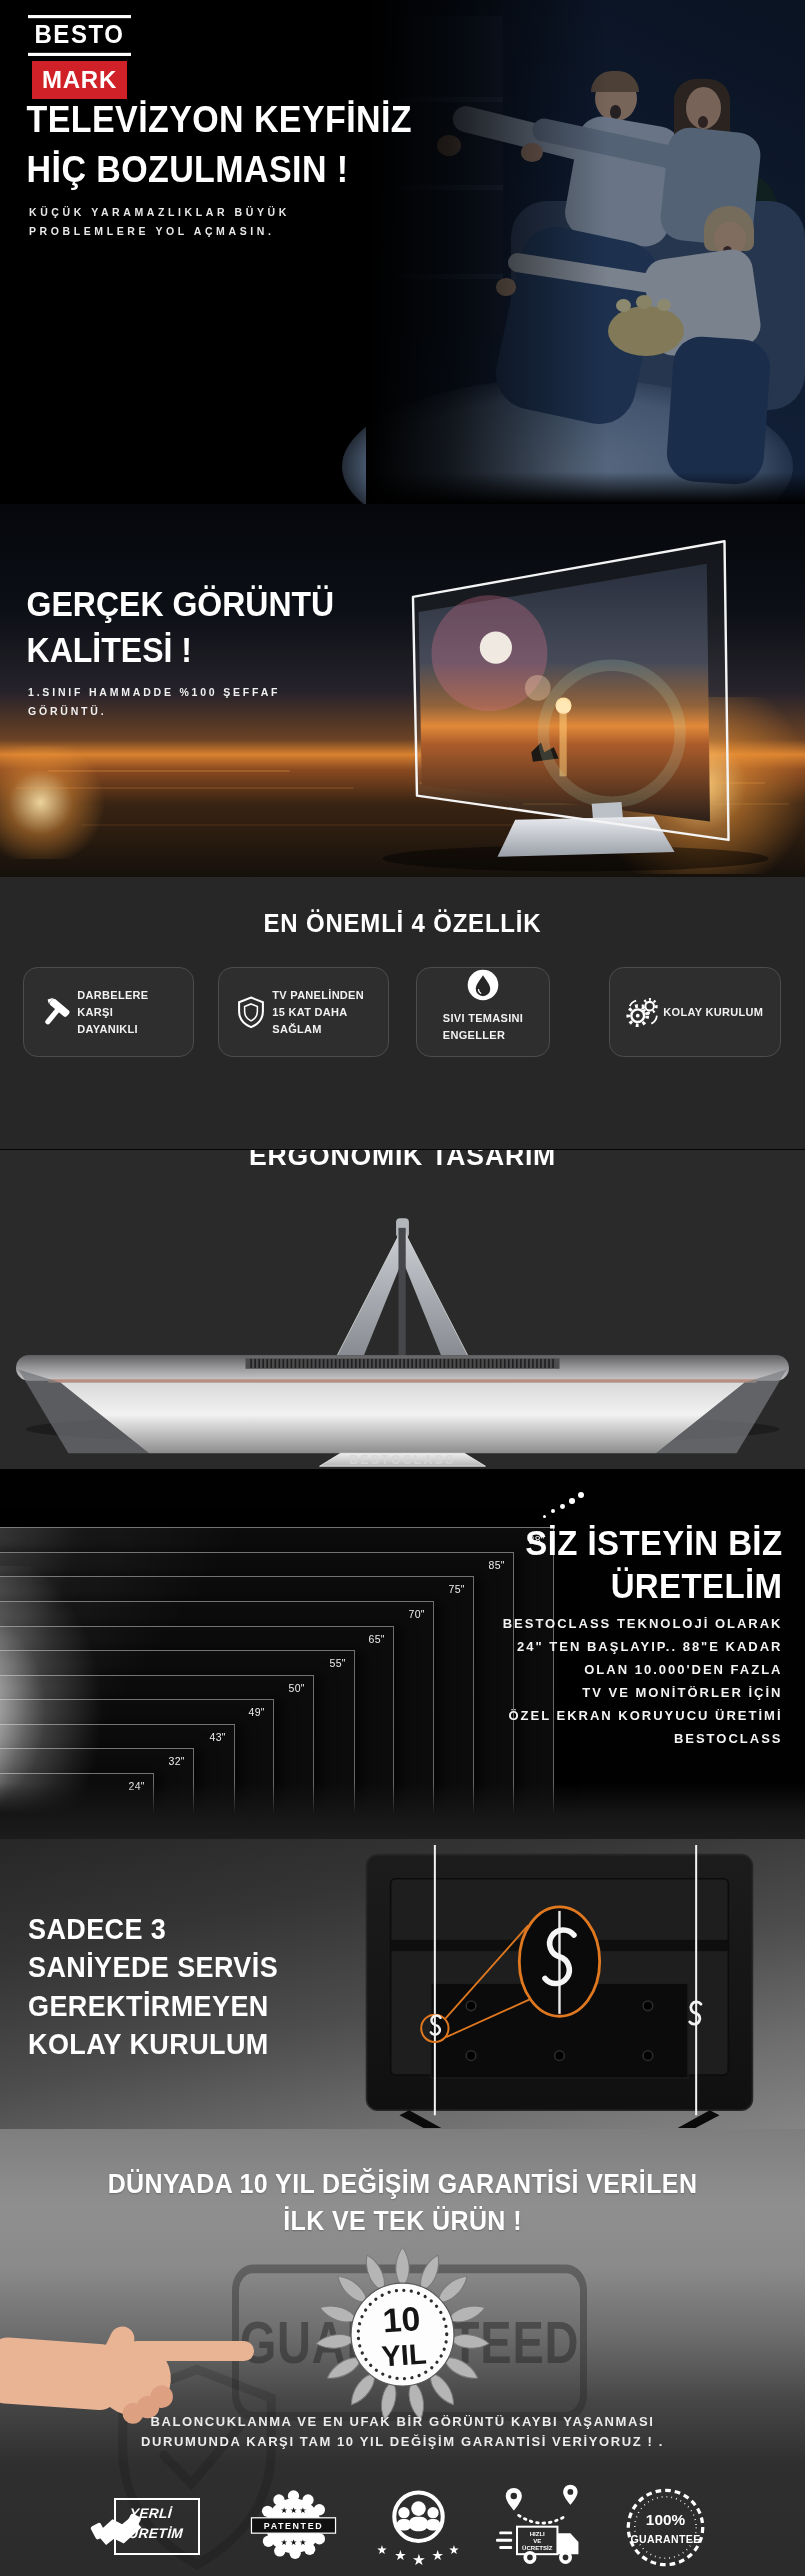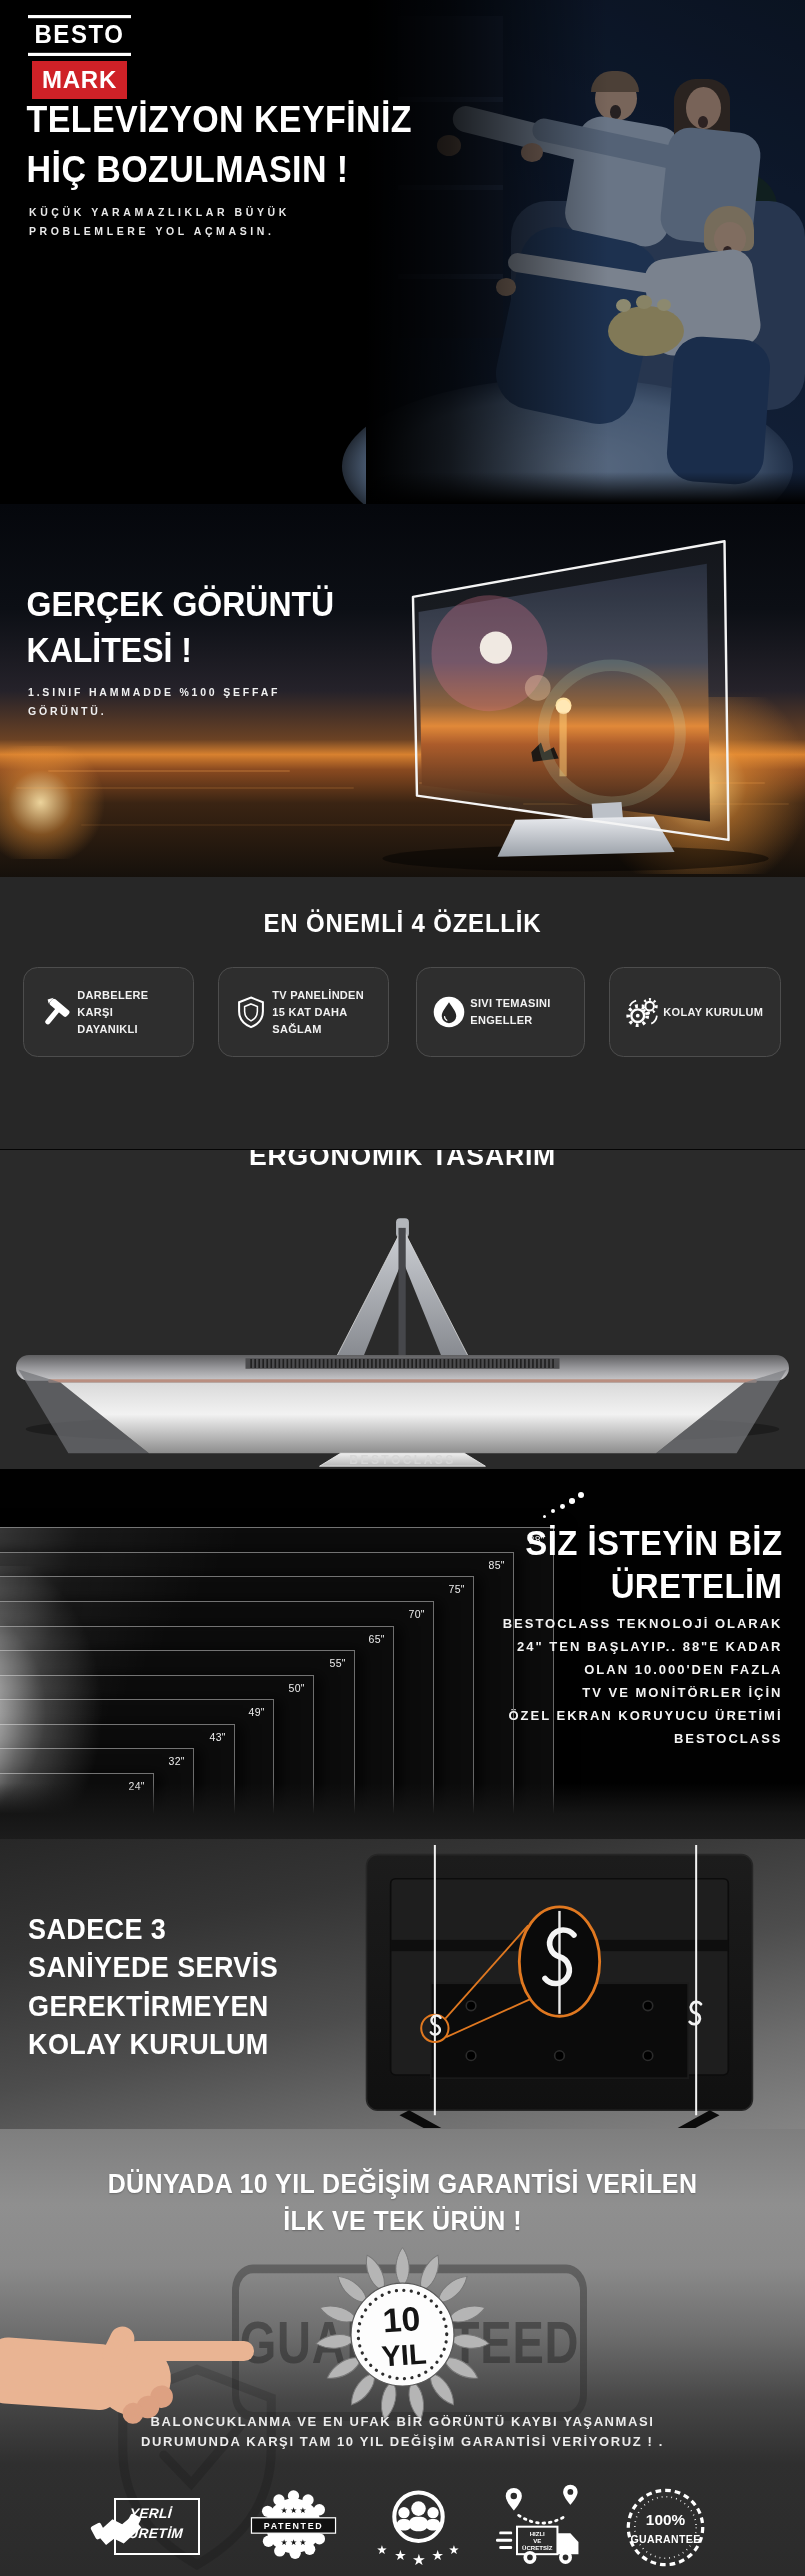--- a/index.html
+++ b/index.html
@@ -231,21 +231,21 @@
           <path d="M20 10.5 L27.5 13.5 V19.5 C27.5 25 24 28.6 20 30.5 C16 28.6 12.5 25 12.5 19.5 V13.5 Z" stroke-width="1.8"></path>
         </svg>
       </div>
       <div class="ctx">
         <div class="cline">TV PANELİNDEN</div>
         <div class="cline">15 KAT DAHA</div>
         <div class="cline">SAĞLAM</div>
       </div>
     </div>
 
-    <div class="card" style="left:416px;width:169px;">
+    <div class="card" style="left:416px;width:134px;flex-direction:column;">
       <div class="cic">
         <svg width="34" height="34" viewBox="0 0 40 40">
           <circle cx="20" cy="20" r="18" fill="#fff"></circle>
           <path d="M20 8.5 C14.5 16.5 11.5 20.5 11.5 24.6 a8.5 8.5 0 0 0 17 0 C28.5 20.5 25.5 16.5 20 8.5 Z" fill="#262626"></path>
           <path d="M14.8 25.5 a5 5 0 0 0 2.6 4.2" stroke="#fff" stroke-width="1.6" fill="none" stroke-linecap="round"></path>
         </svg>
       </div>
       <div class="ctx">
         <div class="cline">SIVI TEMASINI</div>
         <div class="cline">ENGELLER</div>

